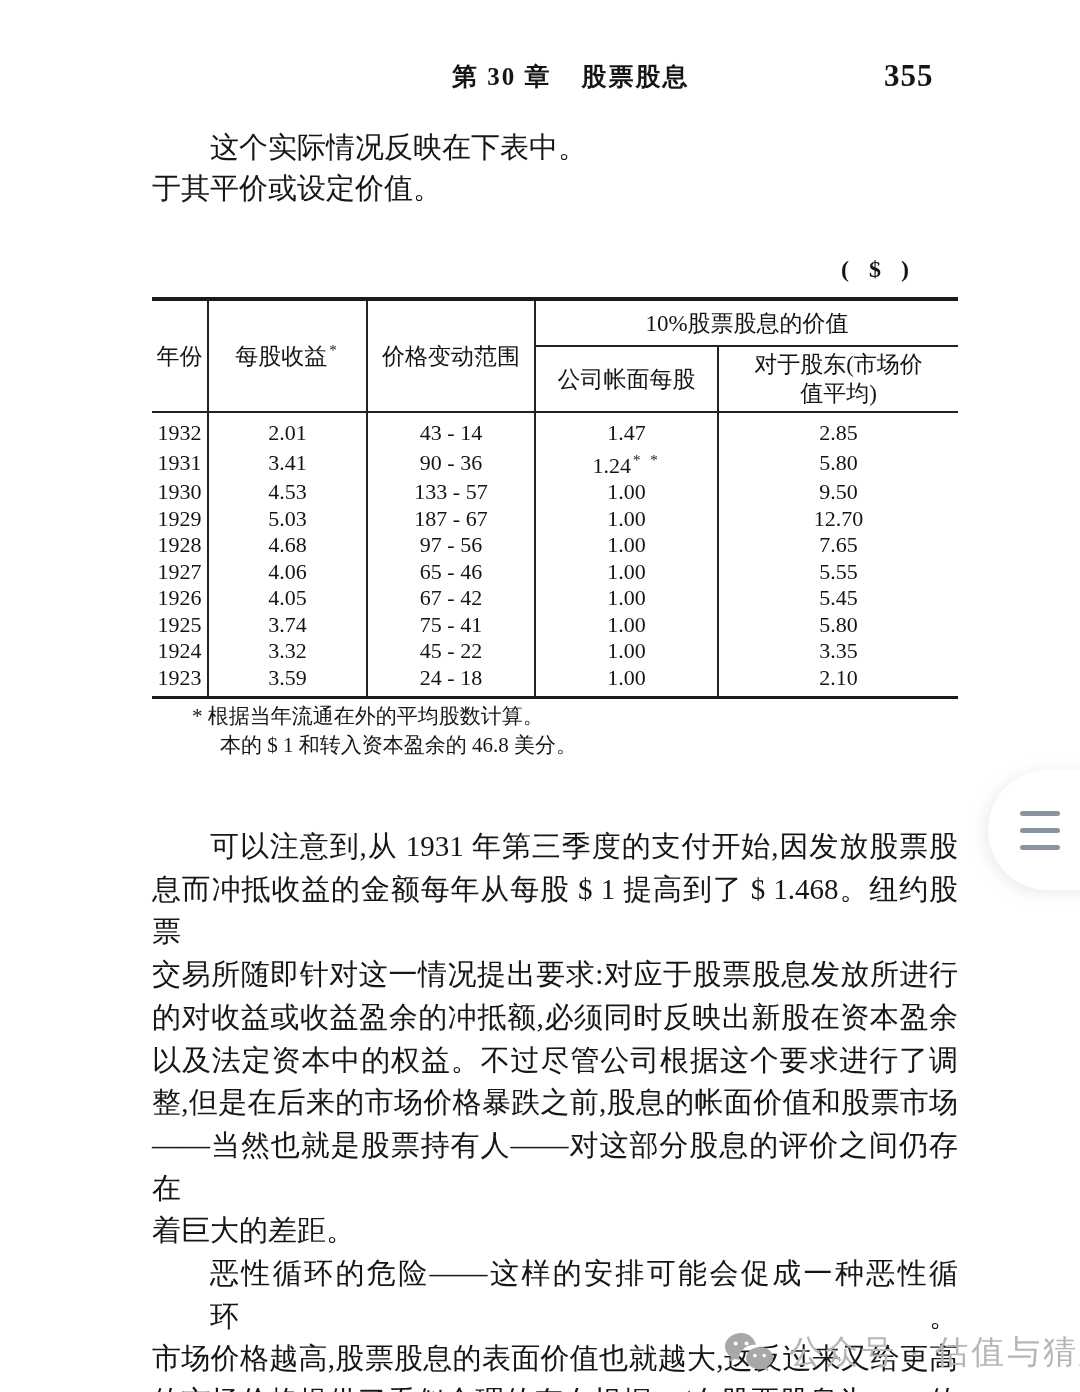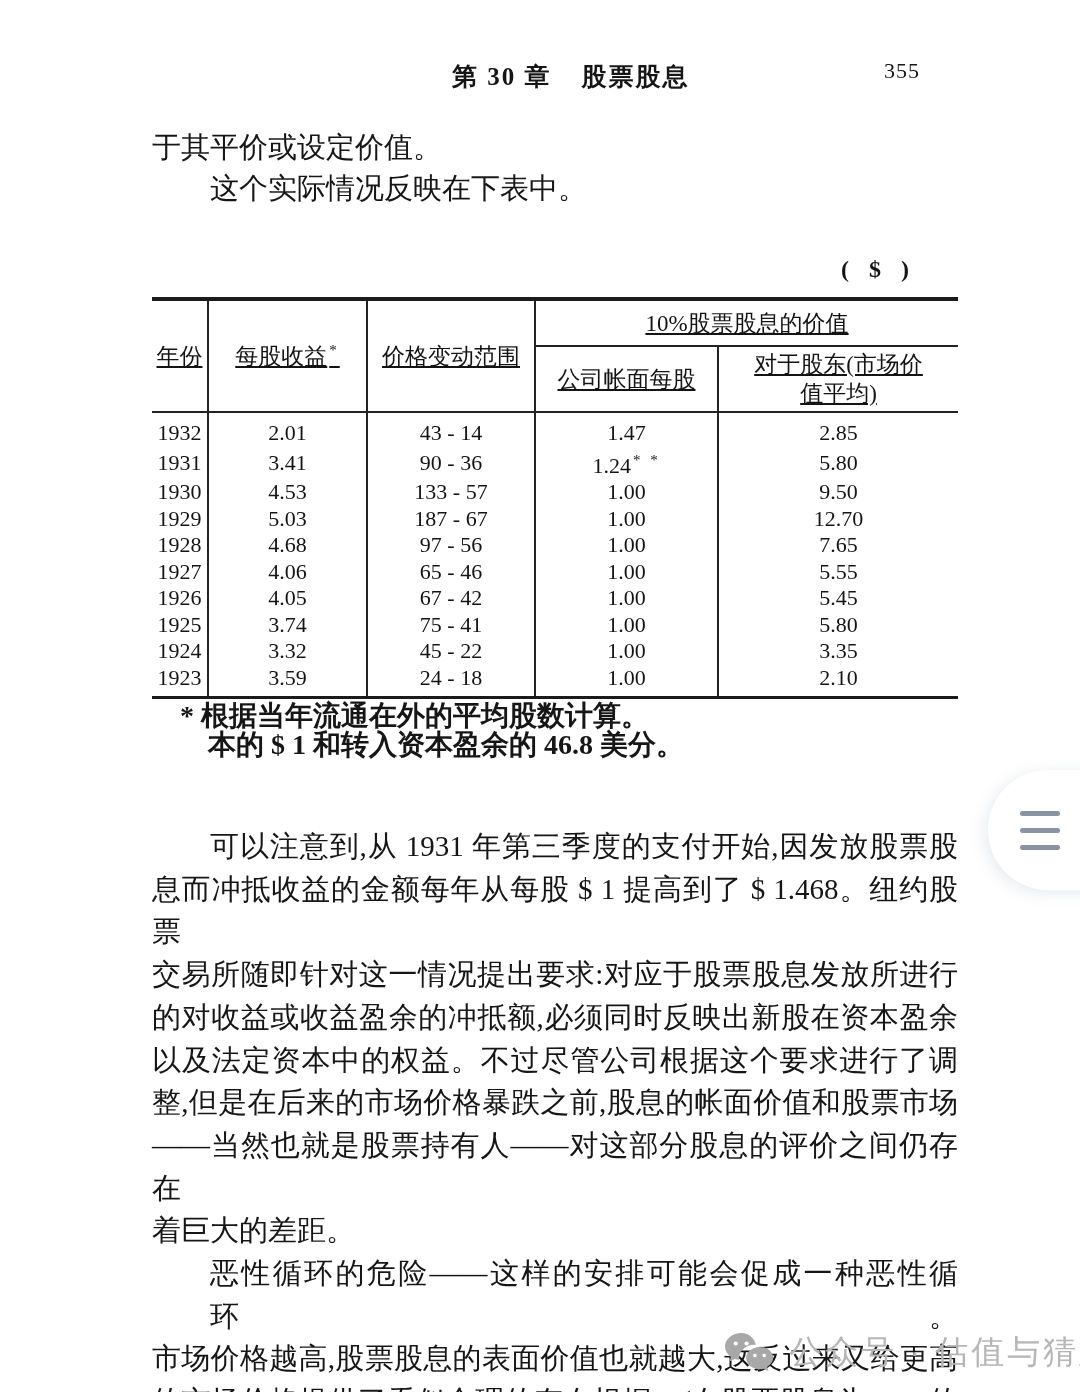--- a/index.html
+++ b/index.html
@@ -4,51 +4,51 @@
 <style>
   html,body{margin:0;padding:0;background:#e9e9e9;}
   .page{
     position:relative;width:1080px;height:1392px;background:#ffffff;
     font-family:"Liberation Serif","DejaVu Serif",serif;color:#161616;
     overflow:hidden;margin:0 auto;padding-left:36px;
   }
   
   .running-head{position:absolute;top:60px;left:452px;display:flex;gap:30px;
     font-size:25px;font-weight:700;letter-spacing:2px;white-space:nowrap;}
-  .page-number{position:absolute;top:58px;left:884px;font-size:22px;font-weight:400;letter-spacing:1px;}
+  .page-number{position:absolute;top:58px;left:884px;font-size:31px;font-weight:700;letter-spacing:1px;}
   
   .line{white-space:nowrap;}
   .j{white-space:normal;text-align:justify;text-align-last:justify;}
   .intro{position:absolute;top:127px;left:152px;width:806px;font-size:29px;line-height:41px;}
   .intro .indent{padding-left:58px;}
   .currency-note{position:absolute;top:256px;left:841px;font-size:24px;font-weight:700;letter-spacing:7px;}
   
   .data-table{
     position:absolute;top:297px;left:152px;width:806px;
     border-collapse:collapse;table-layout:fixed;text-align:center;
     border-top:4px solid #1b1b1b;border-bottom:3px solid #1b1b1b;
     font-size:22px;color:#141414;
   }
-  .data-table th{font-weight:400;font-size:23px;padding:0;text-decoration:underline;}
+  .data-table th{font-weight:400;font-size:23px;padding:0;}
   .data-table thead tr:first-child{height:47px;}
   .data-table thead tr:last-child{height:66px;}
   .h-year,.h-eps,.h-range{border-right:2px solid #222;border-bottom:2px solid #222;}
   .h-group{border-bottom:2px solid #222;}
   .h-book{border-right:2px solid #222;border-bottom:2px solid #222;}
   .h-mkt{border-bottom:2px solid #222;line-height:29px;}
   .data-table tbody td{height:26.5px;line-height:26.5px;padding:0;}
   .data-table tbody tr:first-child td{padding-top:7px;font-family:Liberation Serif, serif;}
   .data-table tbody tr:last-child td{padding-bottom:5px;margin-top:48px;}
   .c-year{border-right:2px solid #222;}
   .c-eps{border-right:2px solid #222;}
   .c-range{border-right:2px solid #222;}
   .c-book{border-right:2px solid #222;}
   .sup{font-size:15px;vertical-align:super;letter-spacing:3px;margin-left:2px;}
   
-  .footnotes{position:absolute;top:702px;left:180px;width:743px;font-size:28px;line-height:28.5px;font-weight:bold;}
+  .footnotes{position:absolute;top:702px;left:192px;width:743px;font-size:21px;line-height:28.5px;}
   .footnotes .hang{padding-left:28px;}
   
   .body-text{position:absolute;top:825px;left:152px;width:806px;font-size:29px;line-height:42.7px;}
   .body-text .indent{padding-left:58px;}
   
   .watermark{position:absolute;top:1330px;left:724px;display:flex;align-items:center;gap:15px;
     font-family:"Liberation Sans","DejaVu Sans",sans-serif;font-size:33px;color:#b6b6b6;
     letter-spacing:3px;white-space:nowrap;}
   .watermark svg{display:block;}
   
@@ -65,22 +65,22 @@
 
 <div class="page">
 
   <div class="running-head">
     <span>第 30 章</span>
     <span>股票股息</span>
   </div>
   <div class="page-number">355</div>
 
   <div class="intro">
+      <div class="line indent">这个实际情况反映在下表中。</div>
       <div class="line">于其平价或设定价值。</div>
-      <div class="line indent">这个实际情况反映在下表中。</div>
     </div>
 
   <div class="currency-note">( $ )</div>
 
   <table class="data-table">
     <colgroup>
       <col style="width:56px">
         <col style="width:159px">
         <col style="width:168px">
         <col style="width:183px">

